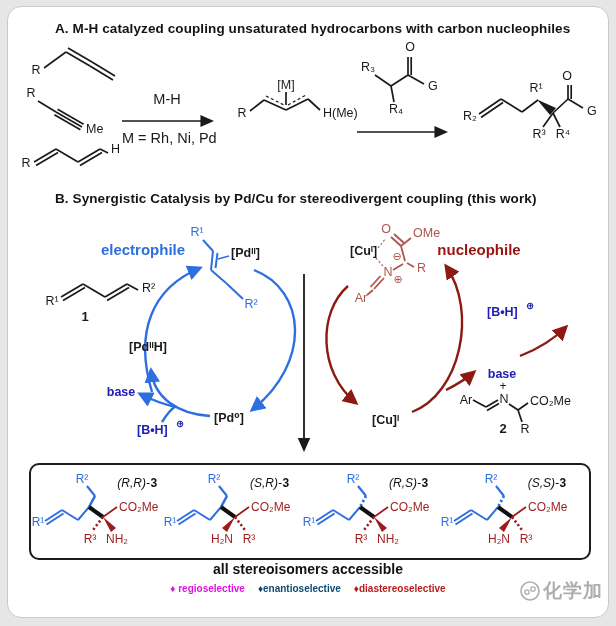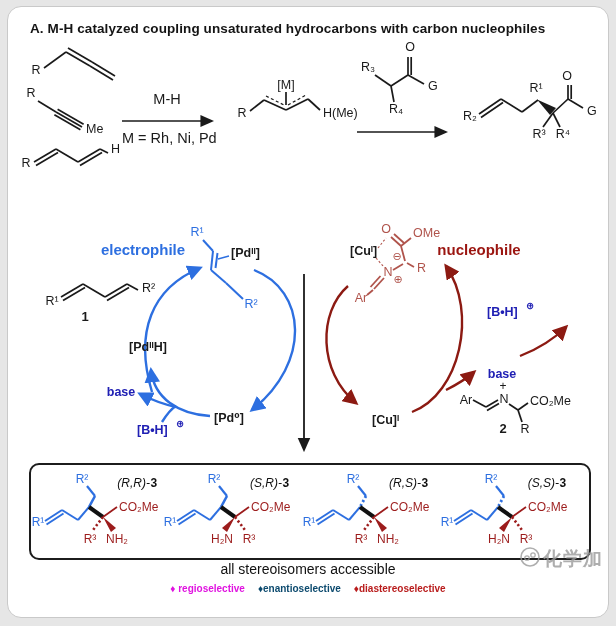--- a/index.html
+++ b/index.html
@@ -1,38 +1,39 @@
 <!DOCTYPE html>
 <html><head>
 <meta charset="utf-8">
 <style>
   html,body{margin:0;padding:0;}
   body{width:616px;height:626px;background:#e6e6e6;font-family:"Liberation Sans","DejaVu Sans",sans-serif;}
   .stage{position:relative;width:616px;height:626px;overflow:hidden;}
   .card{position:absolute;left:7px;top:6px;right:7px;bottom:8px;background:#ffffff;border:1px solid #c9c9c9;border-radius:14px;}
   .layer{position:absolute;left:0;top:0;width:616px;height:626px;}
-  .panel-title{position:absolute;font-size:13.5px;font-weight:bold;color:#141414;letter-spacing:.1px;white-space:nowrap;}
+  .panel-title{position:absolute;font-size:13.5px;font-weight:bold;color:#141414;letter-spacing:.1px;white-space:nowrap;margin-left:25px;}
   #titleA{left:30px;top:21px;}
   #titleB{left:30px;top:191px;}
   .results-box{position:absolute;left:29px;top:463px;width:558px;height:93px;border:2px solid #1c1c1c;border-radius:10px;}
-  .caption{position:absolute;left:0;top:561px;width:616px;text-align:center;font-size:14px;font-weight:normal;color:#111;}
+  .caption{position:absolute;left:0;top:561px;width:616px;text-align:center;font-size:14px;font-weight:bold;color:#111;}
   .footer-line{position:absolute;left:0;top:583px;width:616px;display:flex;justify-content:center;gap:13px;font-size:10px;font-weight:bold;}
   .footer-item{white-space:nowrap;}
-  .watermark{position:absolute;left:519px;top:546px;display:flex;align-items:flex-start;gap:2px;opacity:.8;z-index:5;}
+  .watermark{position:absolute;left:519px;top:578px;display:flex;align-items:center;gap:2px;opacity:.8;z-index:5;}
   .watermark-text{font-size:19px;font-weight:bold;color:#9a9a9a;letter-spacing:1px;}
   svg{display:block;}
   svg text{font-family:"Liberation Sans","DejaVu Sans",sans-serif;}
 </style>
 </head>
 <body>
 
 <div class="stage">
   <div class="card"></div>
 
   <div id="titleA" class="panel-title">A. M-H catalyzed coupling unsaturated hydrocarbons with carbon nucleophiles</div>
+  <div id="titleB" class="panel-title">B. Synergistic Catalysis by Pd/Cu  for stereodivergent coupling (this work)</div>
 
   <svg class="layer" viewBox="0 0 616 626">
     <defs>
       <marker id="mBlack" viewBox="0 0 10 10" refX="8.5" refY="5" markerWidth="8" markerHeight="8" orient="auto">
           <path d="M0,0.6 L10,5 L0,9.4 z" fill="#1a1a1a"></path>
         </marker>
       <marker id="mBlue" viewBox="0 0 10 10" refX="8" refY="5" markerWidth="6.5" markerHeight="6.5" orient="auto">
           <path d="M0,0 L10,5 L0,10 z" fill="#2d6fe0"></path>
         </marker>
       <marker id="mRed" viewBox="0 0 10 10" refX="8" refY="5" markerWidth="6.5" markerHeight="6.5" orient="auto">

